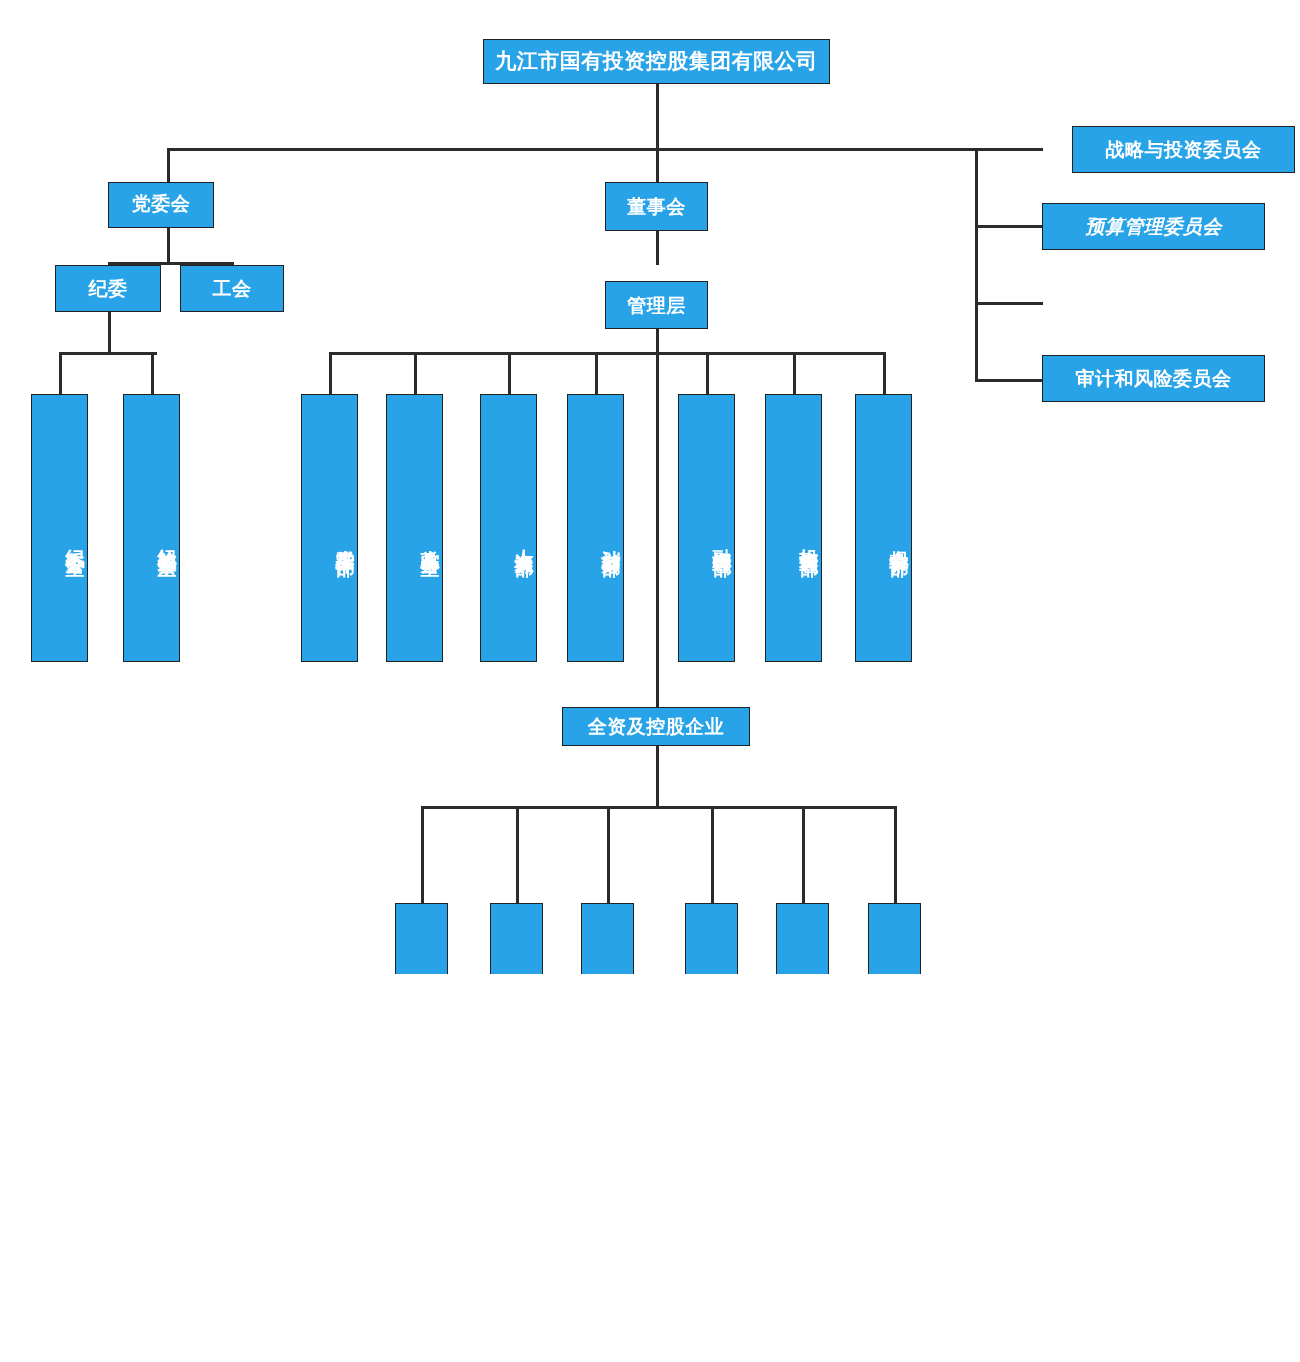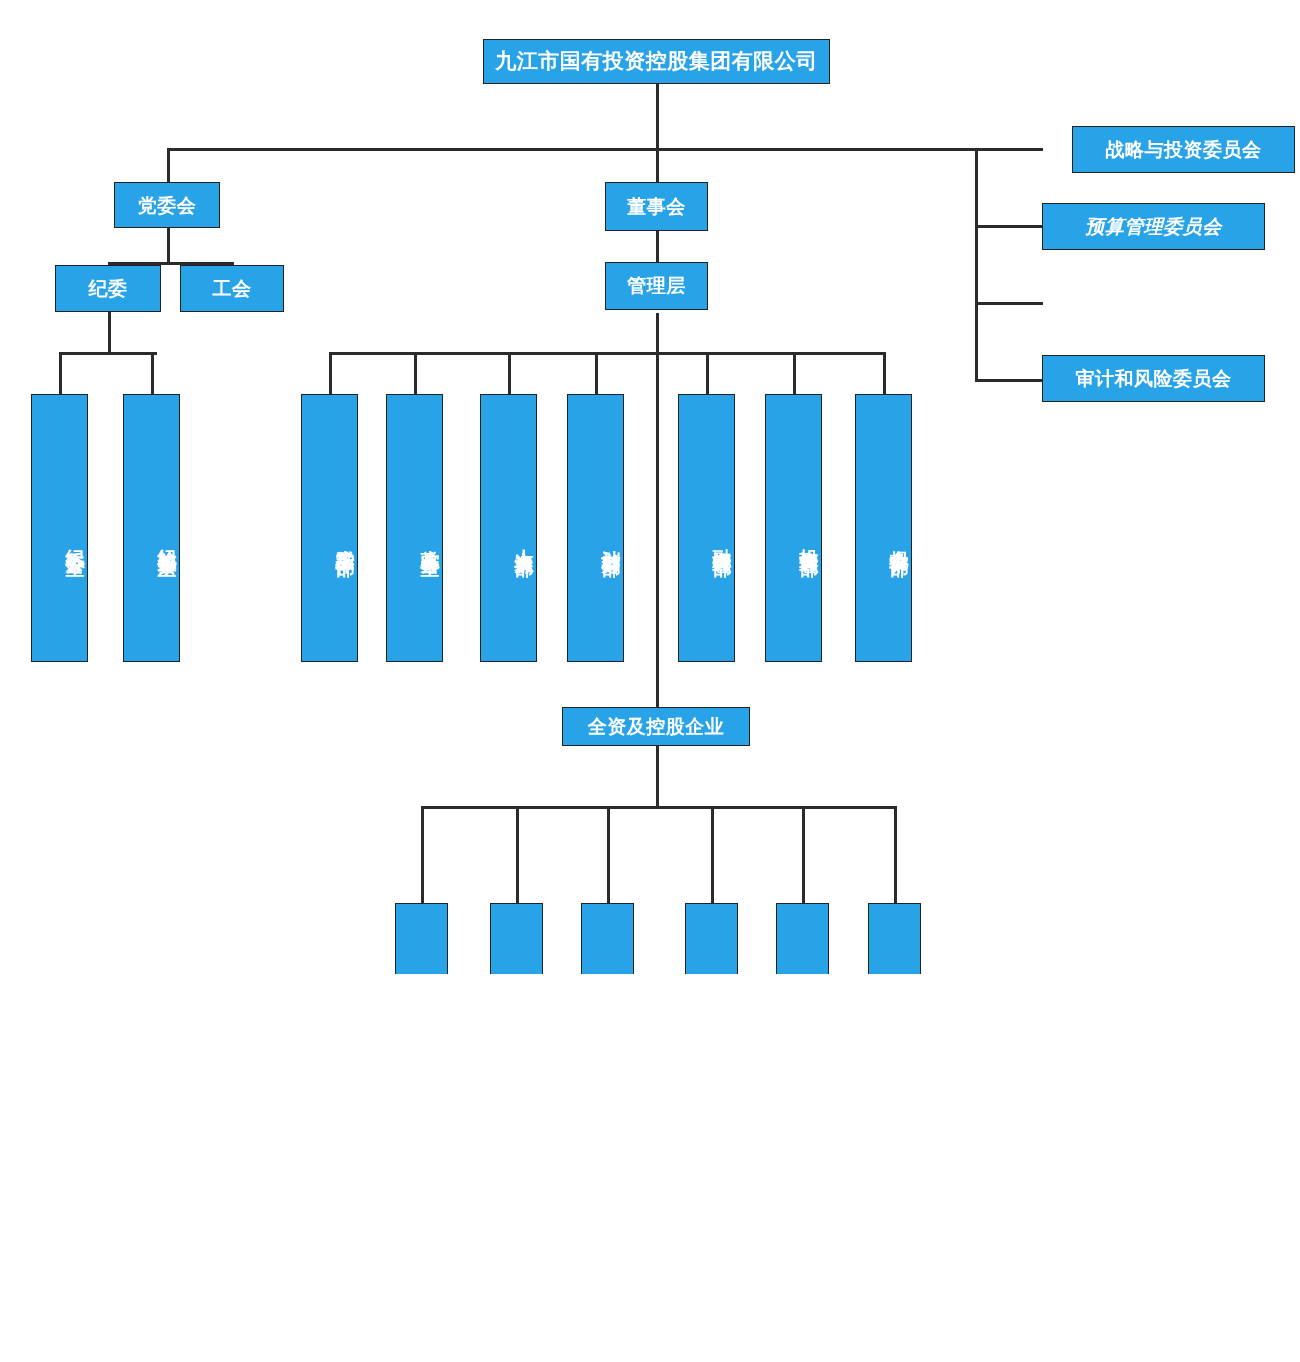--- a/index.html
+++ b/index.html
@@ -96,29 +96,29 @@
   <div class="line h" style="left:421px;top:806px;width:475px;"></div>
   <div class="line v" style="left:421px;top:806px;height:98px;"></div>
   <div class="line v" style="left:516px;top:806px;height:98px;"></div>
   <div class="line v" style="left:607px;top:806px;height:98px;"></div>
   <div class="line v" style="left:711px;top:806px;height:98px;"></div>
   <div class="line v" style="left:802px;top:806px;height:98px;"></div>
   <div class="line v" style="left:894px;top:806px;height:98px;"></div>
 
   <div class="node h root" style="left:483px;top:39px;width:347px;height:45px;">九江市国有投资控股集团有限公司</div>
 
-  <div class="node h" style="left:114px;top:182px;width:106px;height:46px;">党委会</div>
+  <div class="node h" style="left:108px;top:182px;width:106px;height:46px;font-family:Liberation Mono, monospace;">党委会</div>
 
   <div class="node h" style="left:605px;top:182px;width:103px;height:49px;">董事会</div>
 
   <div class="node h" style="left:55px;top:265px;width:106px;height:47px;">纪委</div>
 
   <div class="node h" style="left:180px;top:265px;width:104px;height:47px;text-align:right;">工会</div>
 
-  <div class="node h" style="left:605px;top:262px;width:103px;height:48px;font-family:Liberation Serif, serif;">管理层</div>
+  <div class="node h" style="left:605px;top:281px;width:103px;height:48px;">管理层</div>
 
   <div class="node h" style="left:1042px;top:126px;width:223px;height:47px;margin-left:30px;">战略与投资委员会</div>
   <div class="node h" style="left:1042px;top:203px;width:223px;height:47px;font-style:italic;">预算管理委员会</div>
   <div class="node h" style="left:1042px;top:355px;width:223px;height:47px;text-align:center;">审计和风险委员会</div>
 
   <div class="node v" style="left:31px;top:394px;width:57px;height:268px;">纪委办公室</div>
   <div class="node v" style="left:123px;top:394px;width:57px;height:268px;">纪检监察室</div>
 
   <div class="node v" style="left:301px;top:394px;width:57px;height:268px;">党群工作部</div>
   <div class="node v" style="left:386px;top:394px;width:57px;height:268px;">党政办公室</div>

